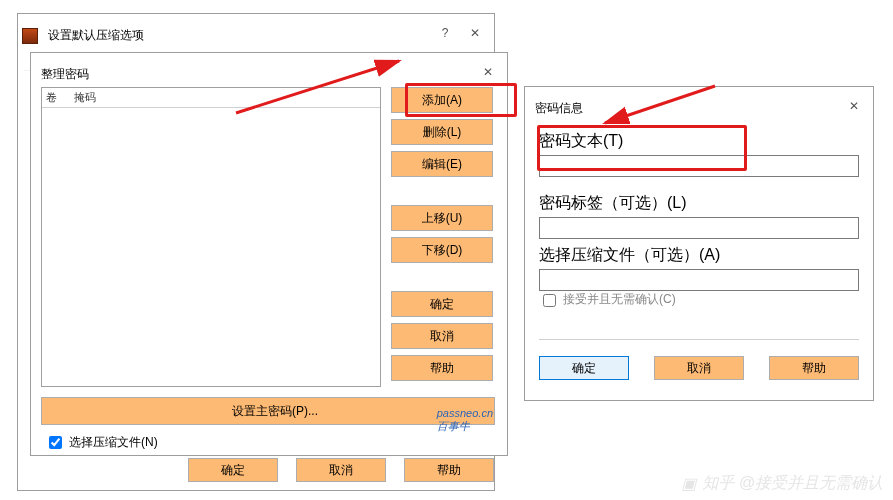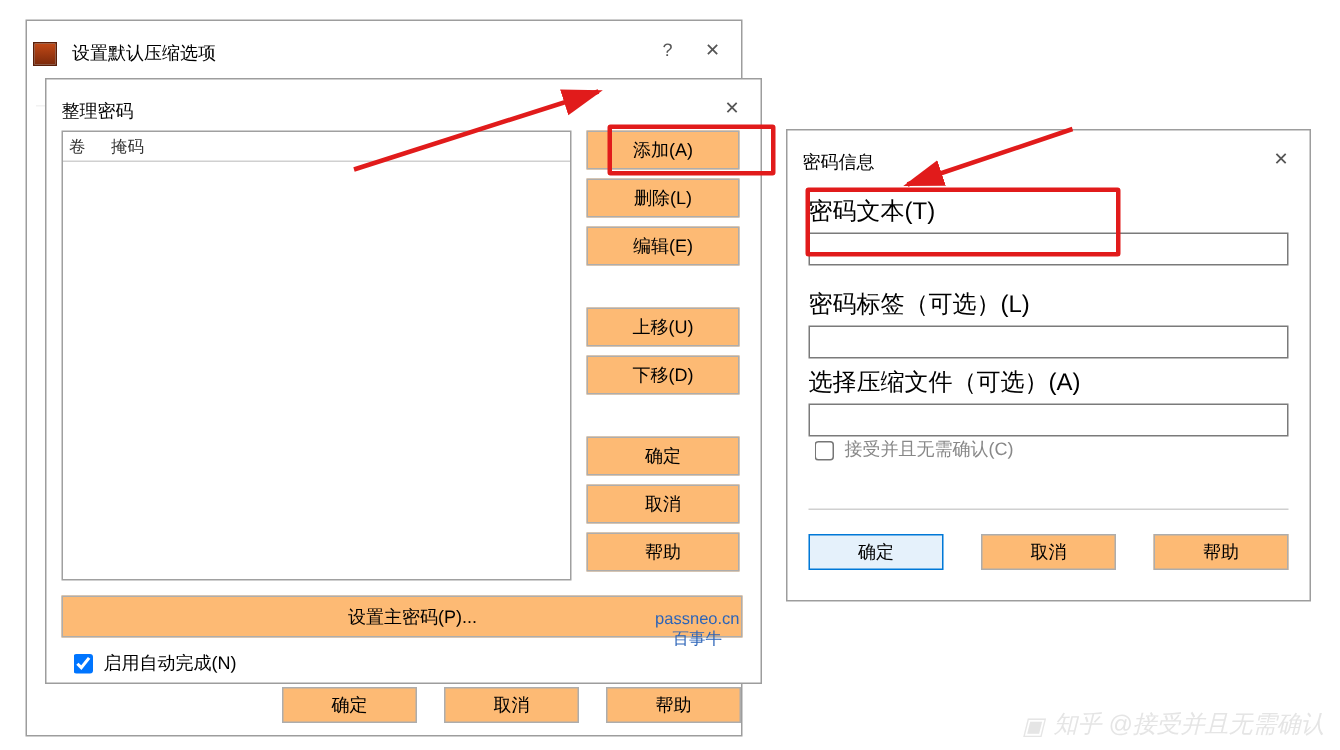--- a/index.html
+++ b/index.html
@@ -22,21 +22,21 @@
   #list      { position:absolute; left:0; top:0; width:340px; height:300px; border:1px solid #a0a0a0; background:#fff; }
   #list .hdr { height:20px; border-bottom:1px solid #d0d0d0; display:flex; font-size:11px; padding:2px 4px; color:#333; }
   #list .hdr span:first-child { width:28px; }
   .sidebtns  { position:absolute; left:350px; top:0; width:102px; display:flex; flex-direction:column; gap:6px; }
   .sidebtns .spacer { height:16px; }
   .sidebtns button { height:26px; }
   button     { background:#fdba74; border:1px solid #adadad; font-size:12px; cursor:pointer; }
   #masterBtn { position:absolute; left:0; top:310px; width:454px; height:28px;padding-left:20px; }
   #autoCompleteRow { position:absolute; left:4px; top:346px; display:flex; align-items:center; gap:4px; }
   #autoCompleteRow input { width:13px; height:13px; }
-  .passneo { position:absolute; right:4px; top:320px; text-align:center; font-size:11px; line-height:13px; }
+  .passneo { position:absolute; right:4px; top:320px; text-align:left; font-size:11px; line-height:13px;font-style:italic; }
   .passneo .u { color:#2c64b8; }
   .passneo .c { color:#2c64b8; }
 
   .hl-red      { position:absolute; border:3px solid #e11b1b; border-radius:2px; pointer-events:none; }
   .arrow-svg   { position:absolute; pointer-events:none; }
 
   
   #win3 { left: 524px; top: 86px; width: 350px; height: 315px; }
   #win3 .body { position:absolute; left:14px; top:38px; right:14px; bottom:12px; }
   .fld-label   { font-size:16px; margin-top:6px; }
@@ -92,21 +92,21 @@
       <div class="spacer"></div>
       <button>确定</button>
       <button>取消</button>
       <button>帮助</button>
     </div>
 
     <button id="masterBtn">设置主密码(P)...</button>
 
     <label id="autoCompleteRow">
       <input type="checkbox" checked="" style="">
-      <span>启用自动完成(N)</span>
+      <span>选择压缩文件(N)</span>
     </label>
 
     <div class="passneo">
       <div class="u">passneo.cn</div>
       <div class="c">百事牛</div>
     </div>
   </div>
 
   <div class="hl-red" style="left:374px; top:30px; width:112px; height:34px;"></div>
 

